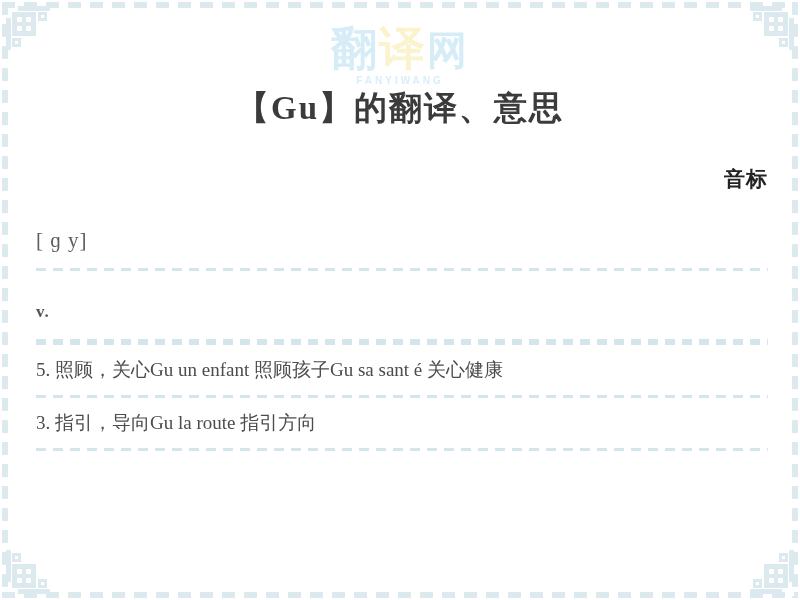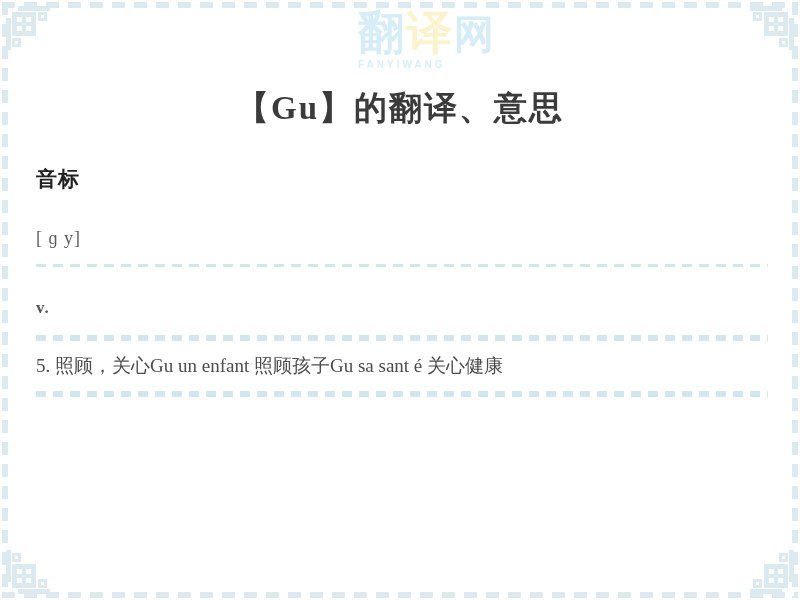--- a/index.html
+++ b/index.html
@@ -35,22 +35,22 @@
 
   .corner{position:absolute;color:var(--border);width:52px;height:52px;}
   .corner svg{display:block;}
   .corner-tl{top:2px;left:2px;}
   .corner-tr{top:2px;right:2px;transform:scaleX(-1);}
   .corner-bl{bottom:2px;left:2px;transform:scaleY(-1);}
   .corner-br{bottom:2px;right:2px;transform:scale(-1,-1);}
 
   
   .logo{
-    position:absolute;top:10px;left:50%;transform:translateX(-50%);
-    line-height:1;user-select:none;margin-left:27px;
+    position:absolute;top:26px;left:50%;transform:translateX(-50%);
+    text-align:center;line-height:1;user-select:none;
   }
   .logo-chars{font-weight:bold;font-size:46px;letter-spacing:2px;
     font-family:"Liberation Serif","DejaVu Serif",serif;}
   .logo-c1,.logo-c3{color:var(--logo-blue);}
   .logo-c2{color:var(--logo-yellow);}
   .logo-c3{font-size:40px;}
   .logo-caption{
     margin-top:4px;font-size:10px;letter-spacing:3px;color:var(--logo-caption);
     font-family:"Liberation Sans","DejaVu Sans",sans-serif;font-weight:bold;
   }
@@ -60,24 +60,24 @@
     position:absolute;top:86px;left:0;width:100%;
     text-align:center;
     font-size:33px;font-weight:bold;color:var(--title-text);
     letter-spacing:2px;
   }
 
   
   .content{position:absolute;top:168px;left:36px;right:32px;}
   .section-heading{
     font-size:21px;font-weight:bold;color:var(--heading-text);
-    letter-spacing:1px;line-height:1.1;
+    letter-spacing:1px;line-height:1.1;text-align:right;
   }
   .phonetic-value{
-    margin-top:37px;font-size:18px;color:var(--phonetic-text);letter-spacing:1px;
+    margin-top:37px;font-size:21px;color:var(--phonetic-text);letter-spacing:1px;
   }
   .dash-sep{
     height:3px;border:none;
     background:repeating-linear-gradient(90deg, var(--separator) 0 10px, transparent 10px 17px);
   }
   .sep-1{margin-top:15px;}
   .heading-meaning{margin-top:15px;}
   .pos{
     margin-top:31px;font-size:17px;font-weight:bold;color:#555555;
     letter-spacing:1px;
@@ -189,15 +189,16 @@
   <div class="dash-sep sep-1"></div>
 
   <div class="pos">v.</div>
   <div class="dash-sep sep-2"></div>
 
   <div class="dash-sep"></div>
 
   <div class="meaning-item">5. 照顾，关心Gu un enfant 照顾孩子Gu sa sant é 关心健康</div>
   <div class="dash-sep"></div>
 
+  <div class="meaning-item">3. 指引，导向Gu la route 指引方向</div>
   <div class="dash-sep"></div>
 
 </div>
 
 </body></html>

